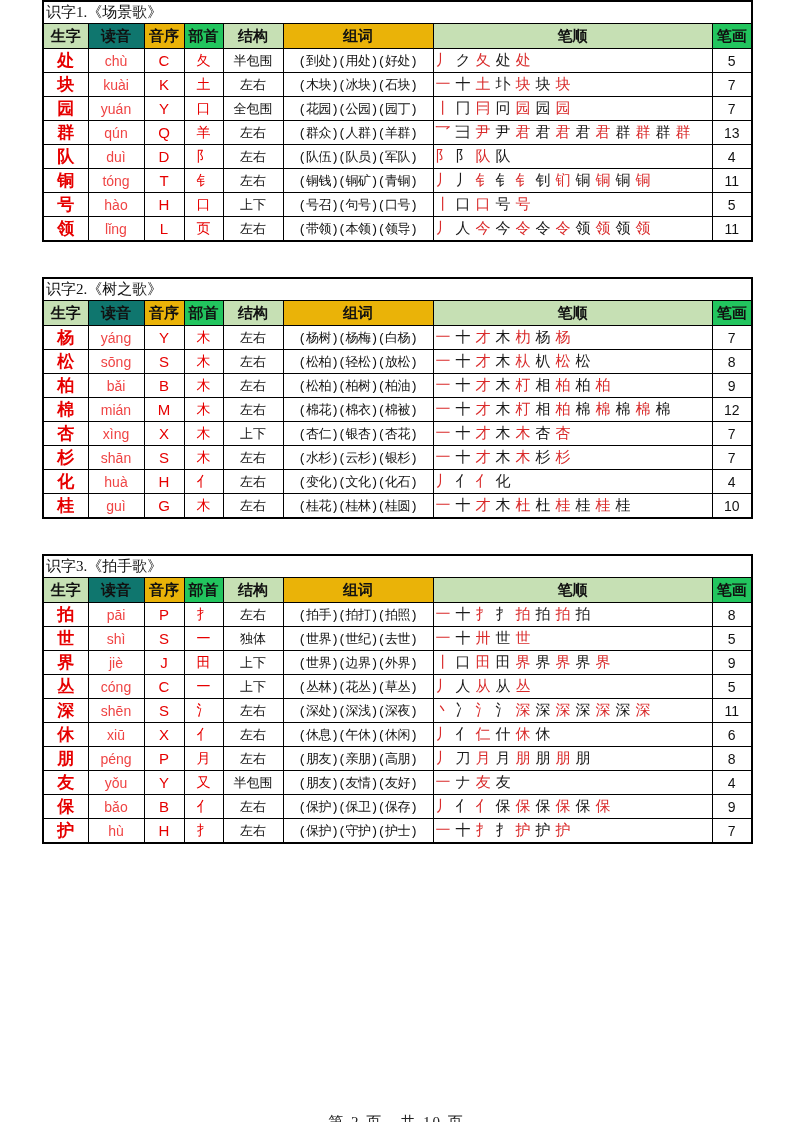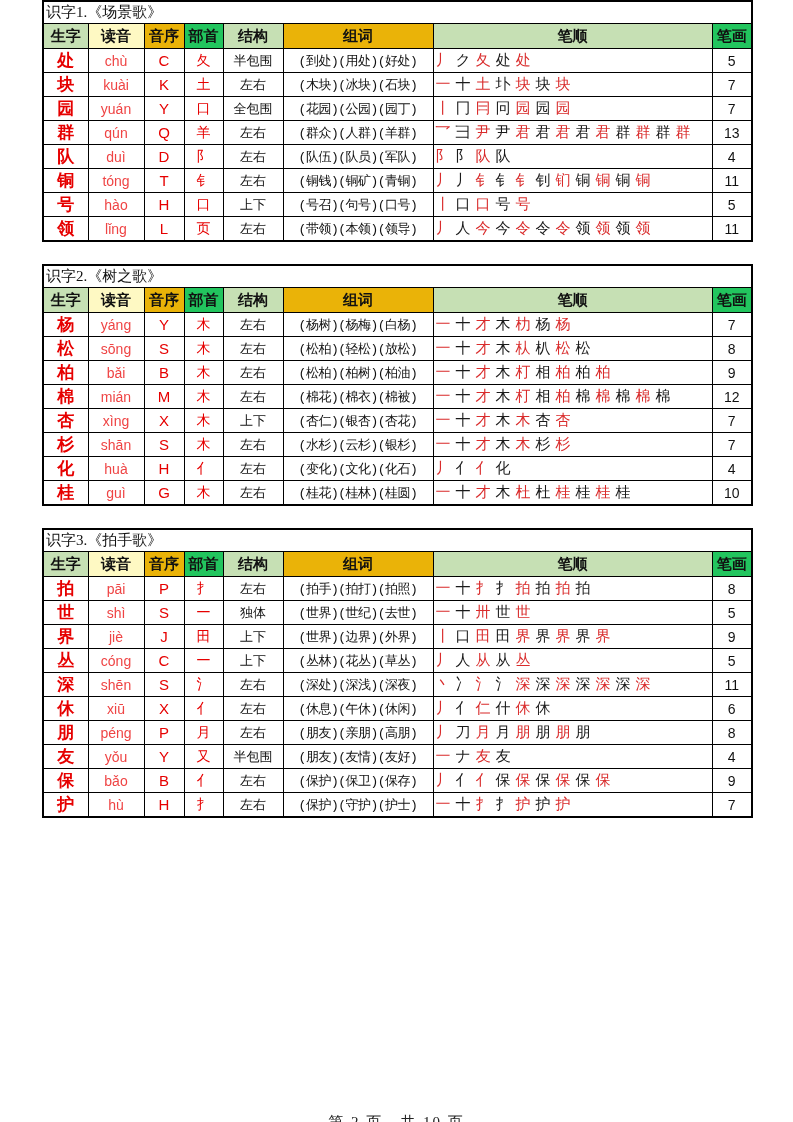--- a/index.html
+++ b/index.html
@@ -8,37 +8,37 @@
     font-family:"Liberation Sans",sans-serif;color:#111;overflow:hidden;
   }
   .page-title{
     text-align:center;margin:14px 0 12px 0;font-size:33px;font-weight:bold;
     font-family:"Liberation Serif",serif;letter-spacing:1px;line-height:1.3;
   }
   .page-title .red{color:#d80000;}
   .tables-wrap{margin:0 42px;}
   table.wtable{
     border-collapse:collapse;width:709px;table-layout:fixed;
-    border:2px solid #000;margin-bottom:22px;
+    border:2px solid #000;margin-bottom:35px;
   }
   table.wtable td, table.wtable th{
     border:1px solid #000;padding:0 2px;overflow:hidden;white-space:nowrap;
   }
   .col-char{width:45px;} .col-pinyin{width:56px;} .col-initial{width:40px;}
   .col-radical{width:39px;} .col-structure{width:60px;} .col-words{width:150px;}
   .col-strokes{width:279px;} .col-count{width:40px;}
   td.tbl-title{
     height:21px;font-size:15px;text-align:left;background:#fff;
     font-family:"Liberation Serif",serif;padding-left:4px;
   }
   tr.head-row th{
     height:24px;font-size:15px;font-weight:bold;text-align:center;
     font-family:"Liberation Serif",serif;
   }
-  .bg-green{background:#c6e0b4;} .bg-yellow{background:#fef9c3;}
+  .bg-green{background:#c6e0b4;} .bg-yellow{background:#0f766e;}
   .bg-peach{background:#eab308;} .bg-blue{background:#22c55e;}
   tbody td{height:23px;text-align:center;}
   td.cell-char{color:#e60000;font-size:17px;font-weight:bold;font-family:"Liberation Serif",serif;}
   td.cell-pinyin{font-size:14px;color:#ef4444;}
   td.cell-initial{color:#e60000;font-size:15px;}
   td.cell-radical{color:#e60000;font-size:14px;font-family:"Liberation Serif",serif;}
   td.cell-structure{font-size:13px;font-family:"Liberation Serif",serif;}
   td.cell-words{font-size:13px;font-family:Liberation Mono, monospace;letter-spacing:-0.5px;}
   td.cell-strokes{text-align:left;font-size:15px;padding-left:4px;font-family:"Liberation Serif",serif;}
   td.cell-strokes span{display:inline-block;margin-right:5px;}

